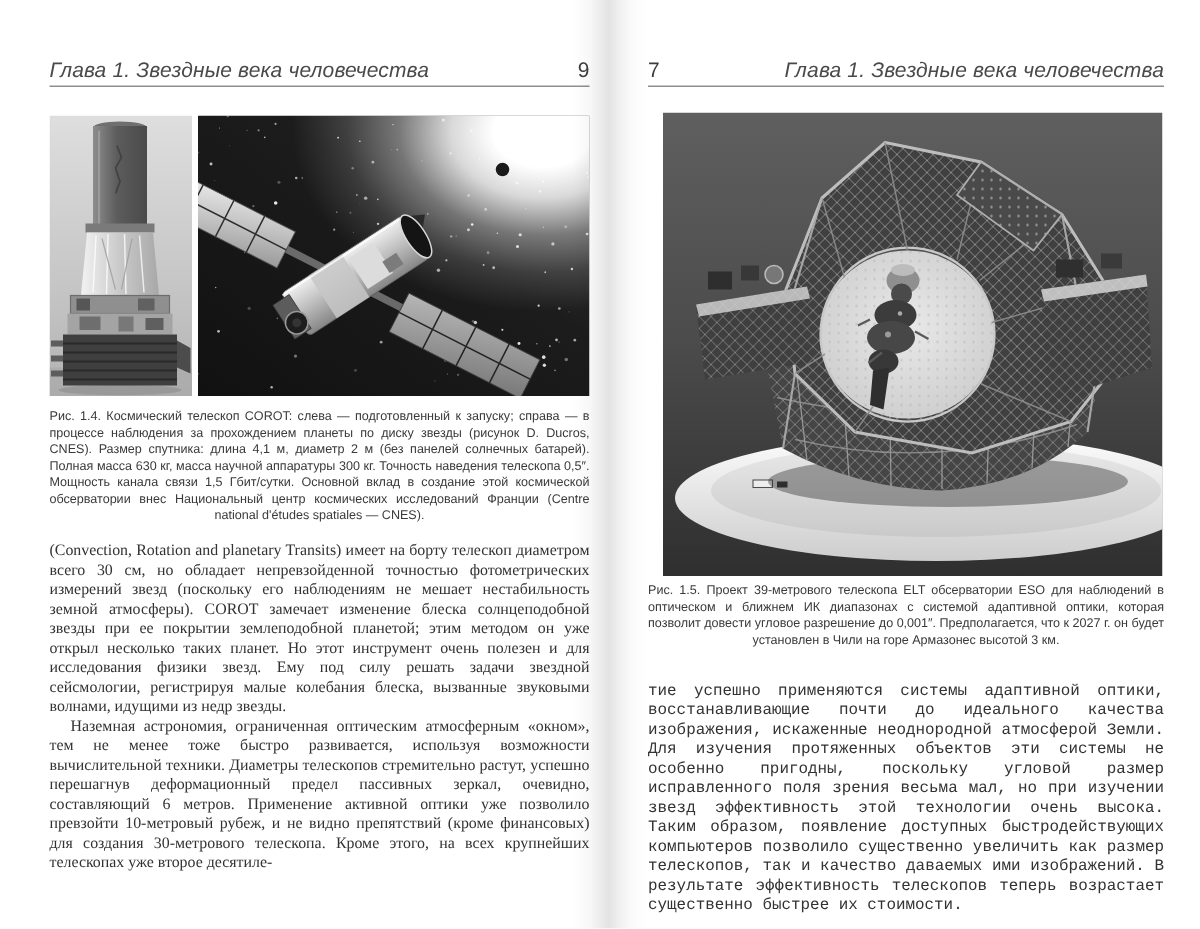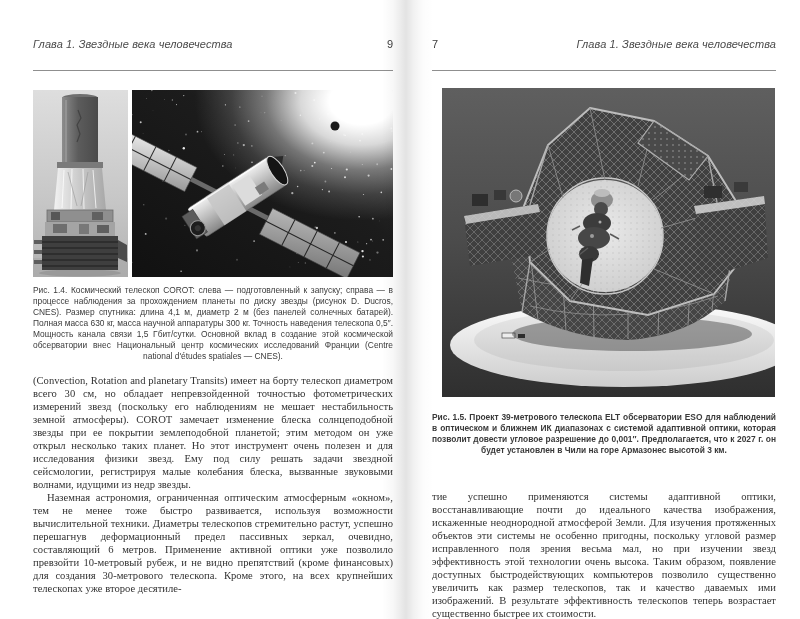--- a/index.html
+++ b/index.html
@@ -7,37 +7,37 @@
     width:800px;height:619px;position:relative;overflow:hidden;
     background:#ffffff;
     font-family:"Liberation Serif",serif;
     -webkit-font-smoothing:antialiased;
   }
   .page{position:absolute;top:38px;}
   .page-left{left:33px;width:360px;}
   .page-right{left:432px;width:344px;}
   .pg-header{
     display:flex;justify-content:space-between;align-items:baseline;
-    border-bottom:1px solid #8f8f8f;padding-bottom:20px;
-    font-family:"Liberation Sans",sans-serif;font-size:11px;color:#4a4a4a;
+    border-bottom:1px solid #8f8f8f;padding-bottom:3px;
+    font-family:"Liberation Sans",sans-serif;font-size:14px;color:#4a4a4a;
   }
   .chap{font-style:italic;letter-spacing:0.1px;}
   .pnum{font-style:normal;color:#3d3d3d;}
   .figrow{display:flex;gap:4px;margin-top:19px;}
   .figrow svg{display:block;}
   .fig-right{margin-top:17px;margin-left:10px;}
   .fig-right svg{display:block;}
   .caption{
     font-family:"Liberation Sans",sans-serif;
     font-size:8.4px;line-height:11px;color:#3a3a3a;
     text-align:justify;text-align-last:center;margin-top:8px;
   }
-  .caption-r{margin-top:15px;font-weight:bold;}
+  .caption-r{margin-top:4px;}
   .bodywrap-l{margin-top:12px;}
-  .bodywrap-r{margin-top:34px;}
+  .bodywrap-r{margin-top:23px;font-family:Liberation Mono, monospace;}
   p.bodytext{
     font-size:10.6px;line-height:13px;color:#323232;
     text-align:justify;margin:0;
   }
   p.indent{text-indent:14px;}
   .gutter{
     position:absolute;left:382px;top:0;width:52px;height:619px;
     background:linear-gradient(90deg,
       rgba(0,0,0,0) 0%, rgba(0,0,0,0.03) 22%, rgba(0,0,0,0.11) 46%,
       rgba(0,0,0,0.05) 62%, rgba(0,0,0,0.01) 80%, rgba(0,0,0,0) 100%);

